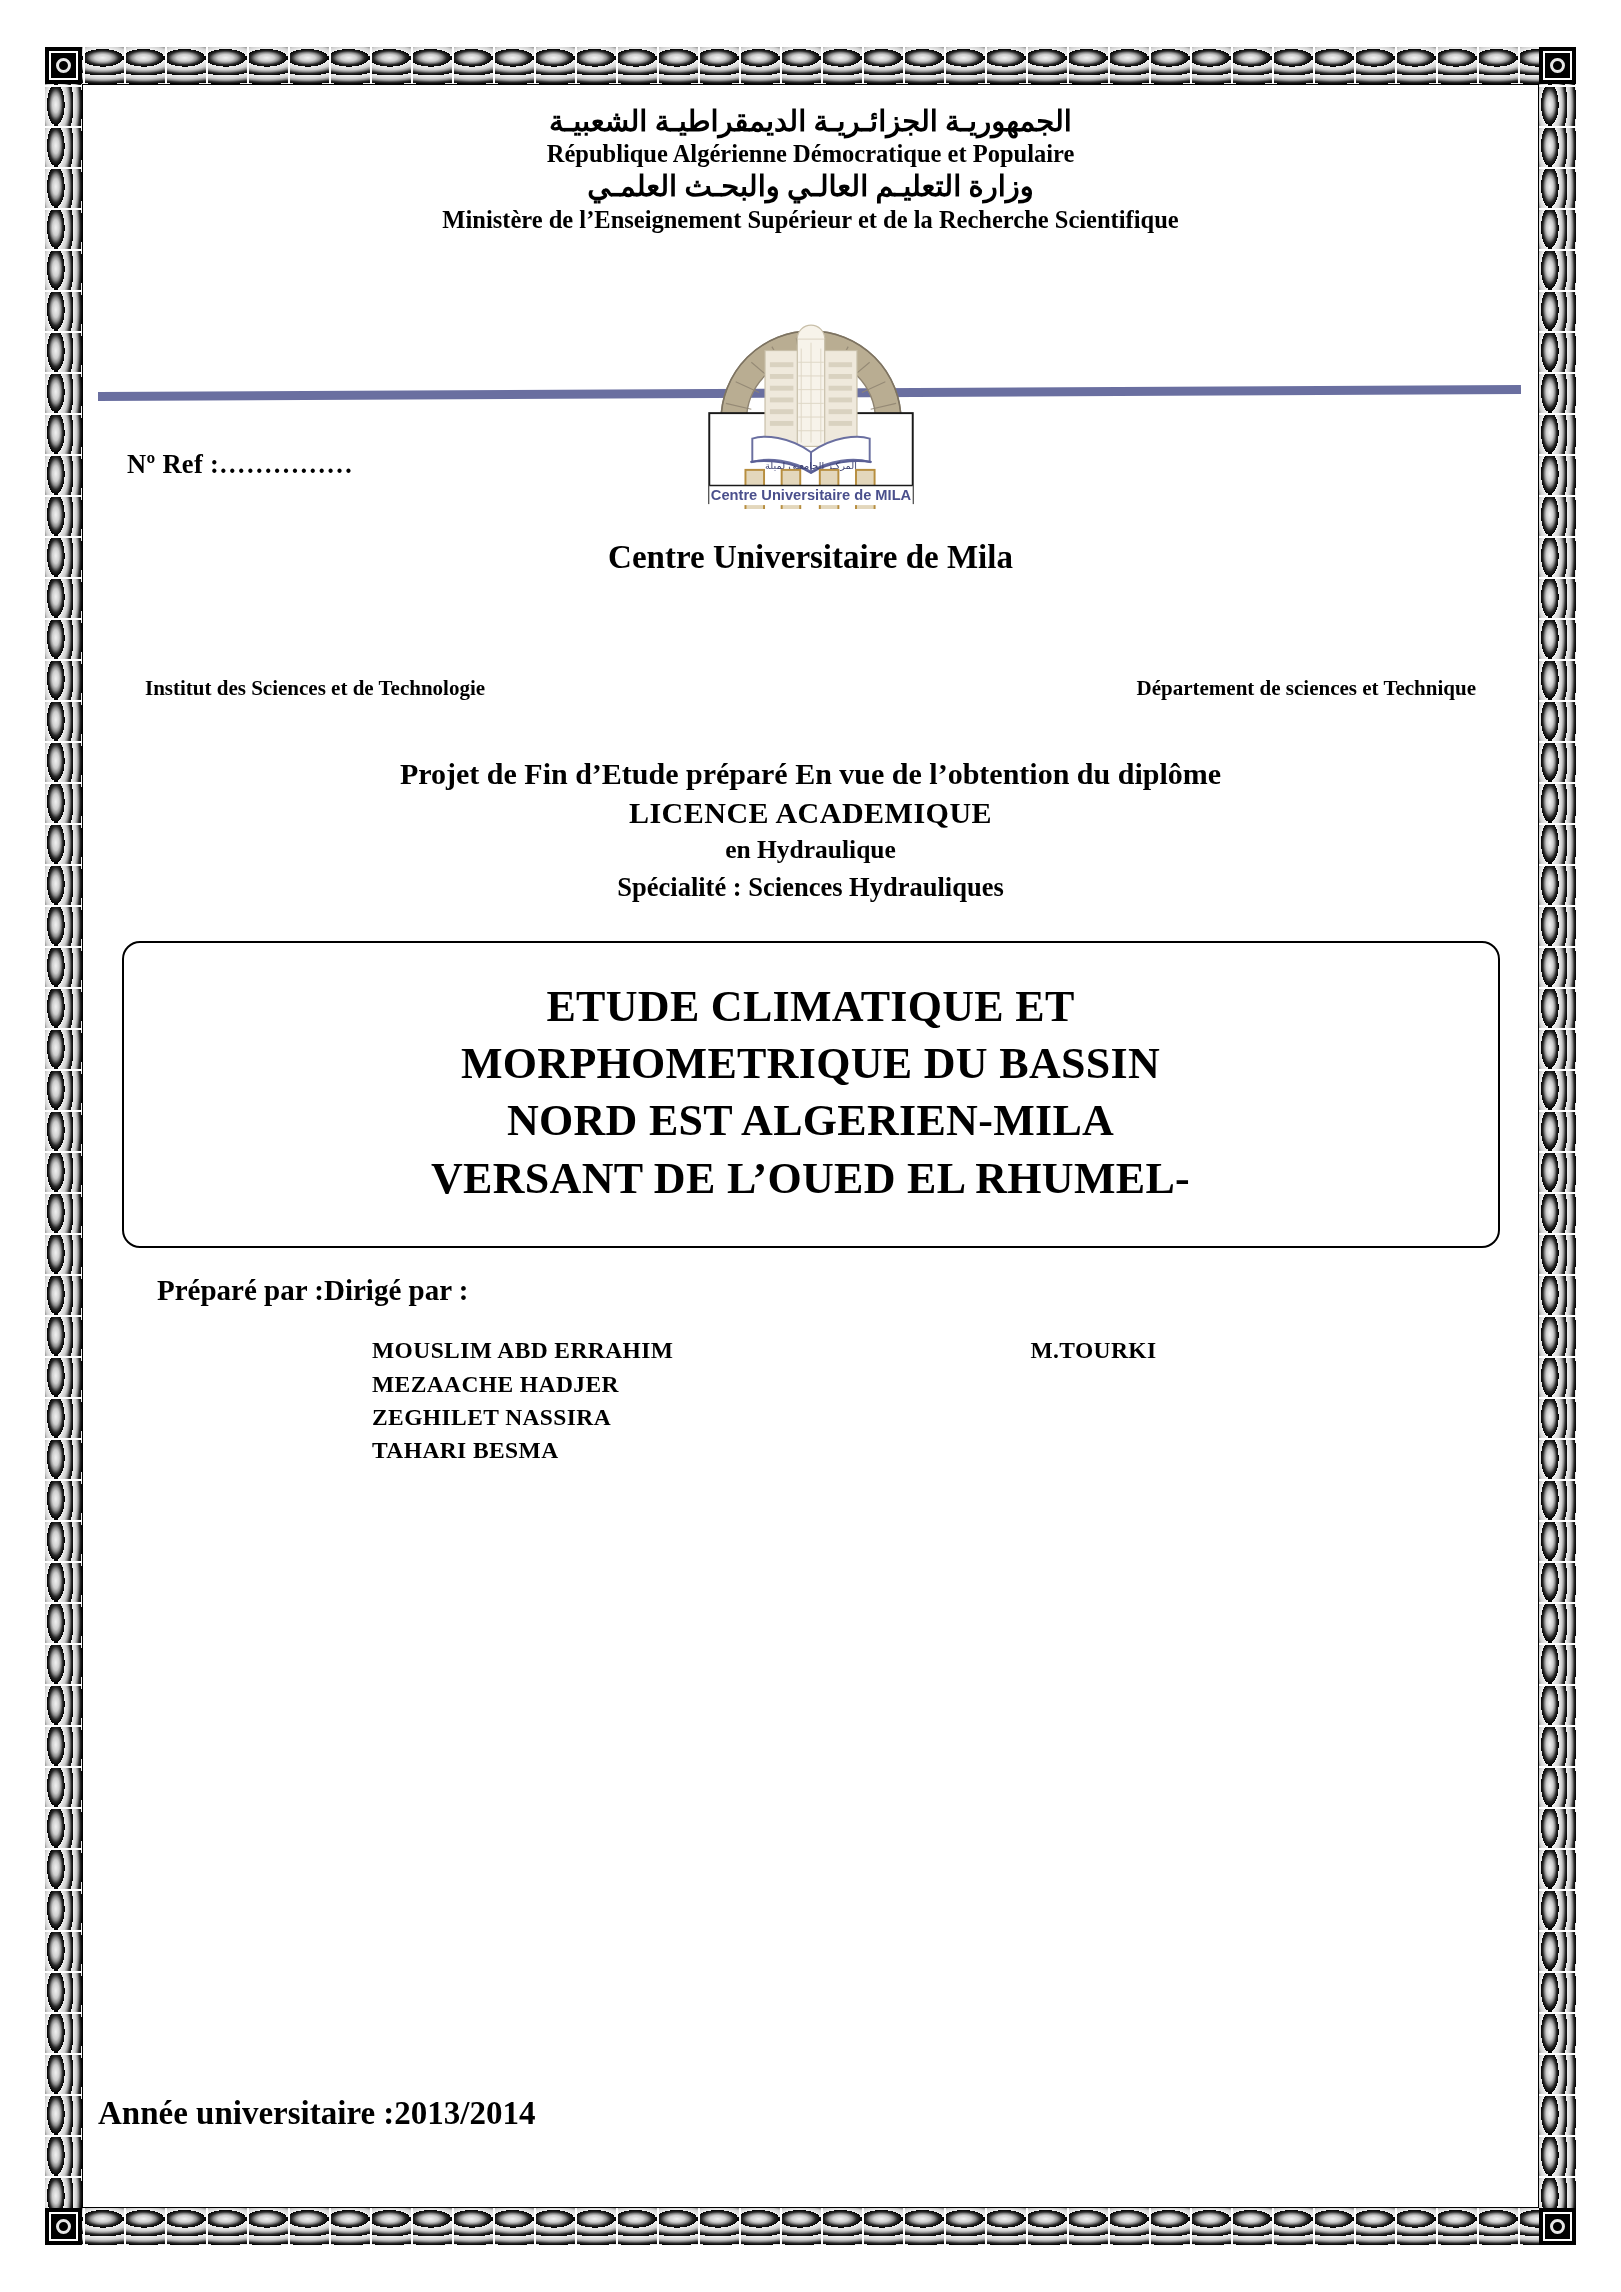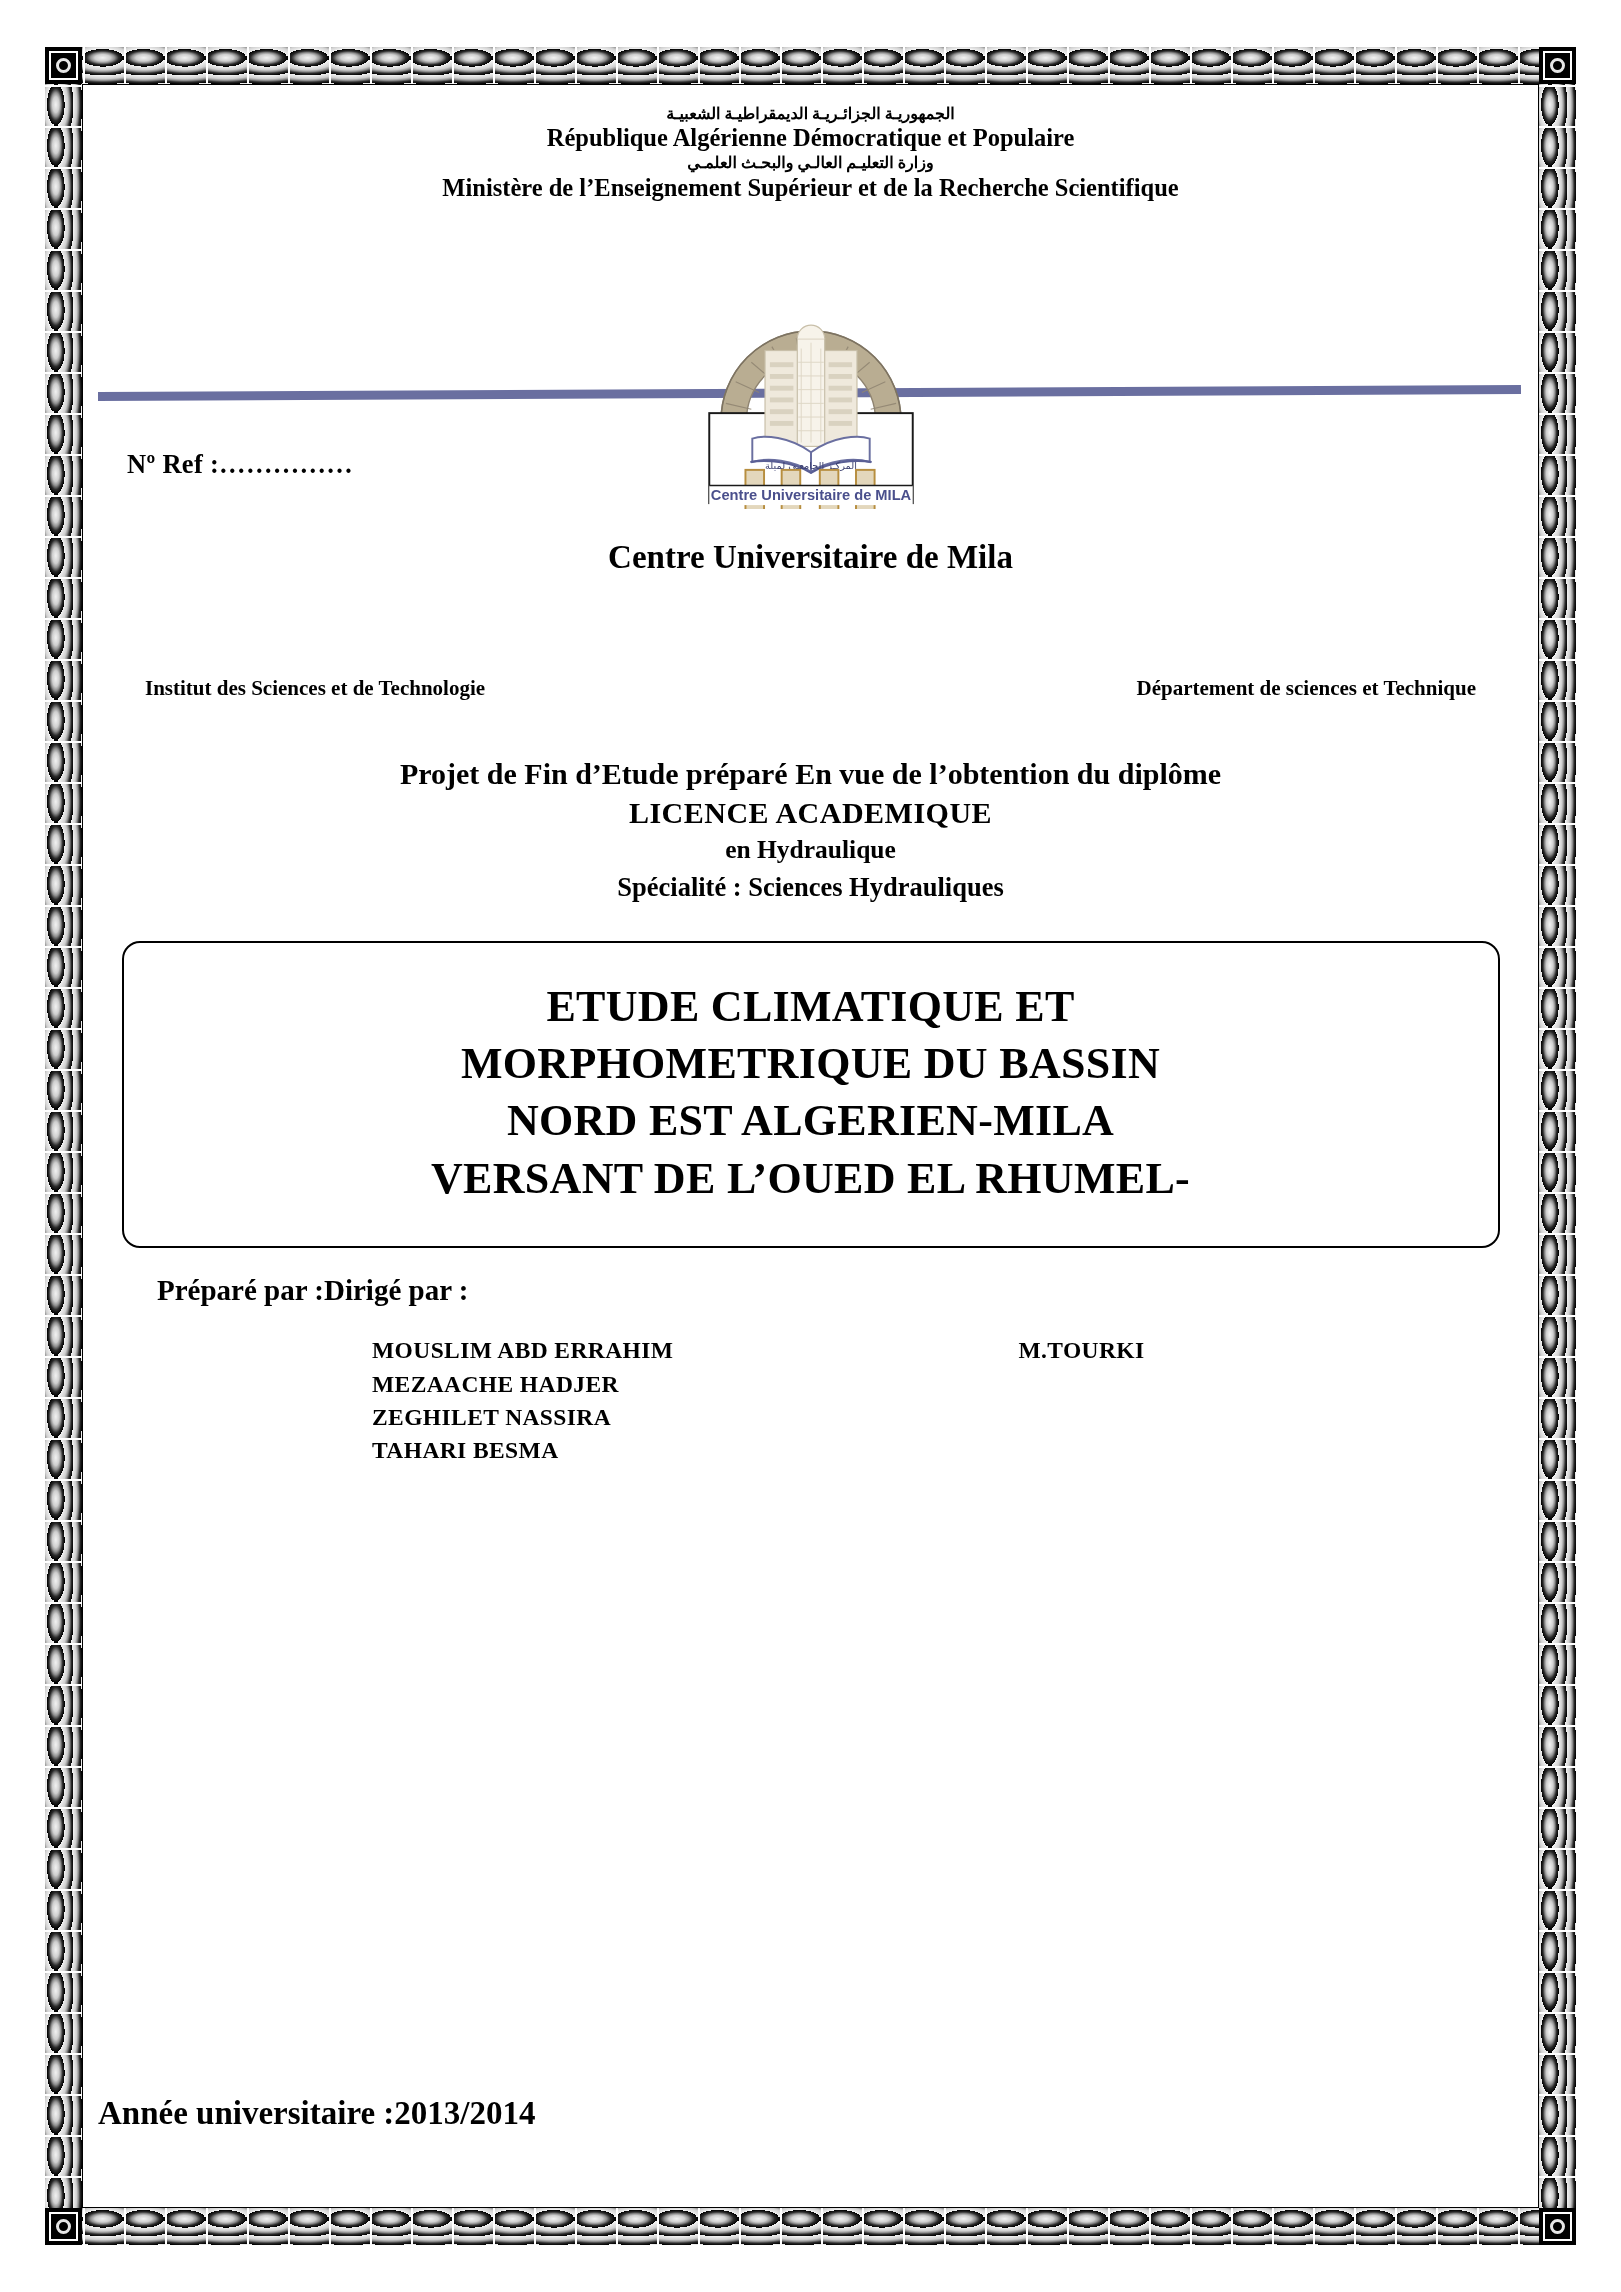--- a/index.html
+++ b/index.html
@@ -124,21 +124,21 @@
     width: 1425px;
     height: 2097px;
   }
 
   .hdr {
     text-align: center;
     font-weight: bold;
     line-height: 1.22;
   }
   .hdr-ar {
-    font-size: 16px;
+    font-size: 29px;
     direction: rtl;
     letter-spacing: 0.5px;
   }
   .hdr-fr {
     font-size: 24.5px;
   }
   .hdr .l1 { margin-top: 5.9px; }
 
   
   .logo-wrap {
@@ -255,20 +255,21 @@
     padding: 0 51px 0 59px;
     box-sizing: border-box;
     font-size: 29px;
     font-weight: bold;
   }
   .credits-body {
     display: flex;
     justify-content: flex-start;
     padding: 27.4px 0 0 0;
     box-sizing: border-box;
+    gap: 12px;
   }
   .students {
     margin-left: 274px;
     font-size: 23.5px;
     font-weight: bold;
     line-height: 1.42;
     letter-spacing: 0.4px;
   }
   .supervisors {
     margin-left: 345px;

